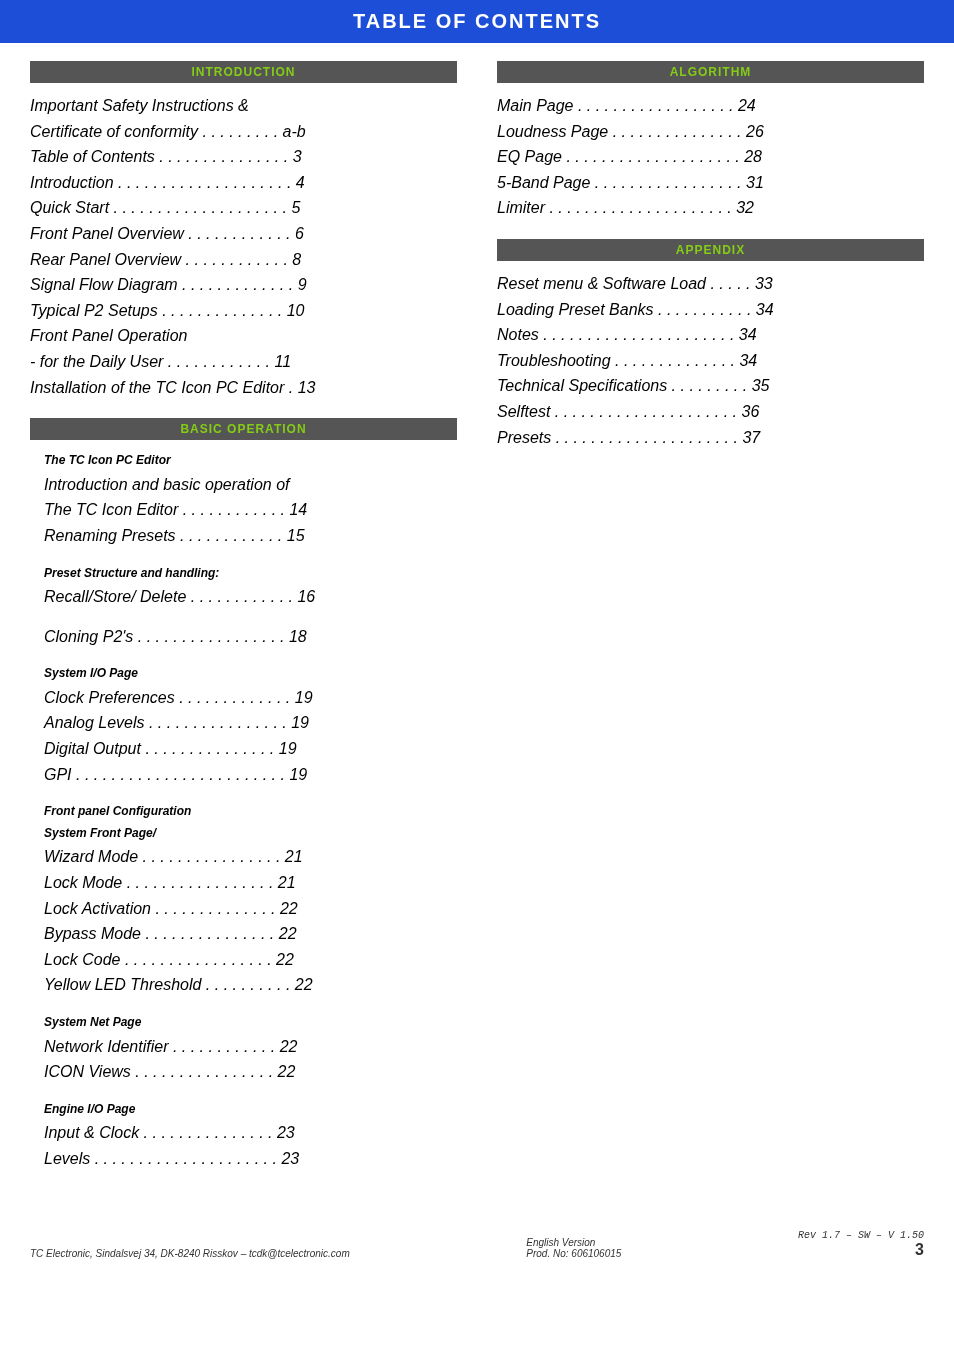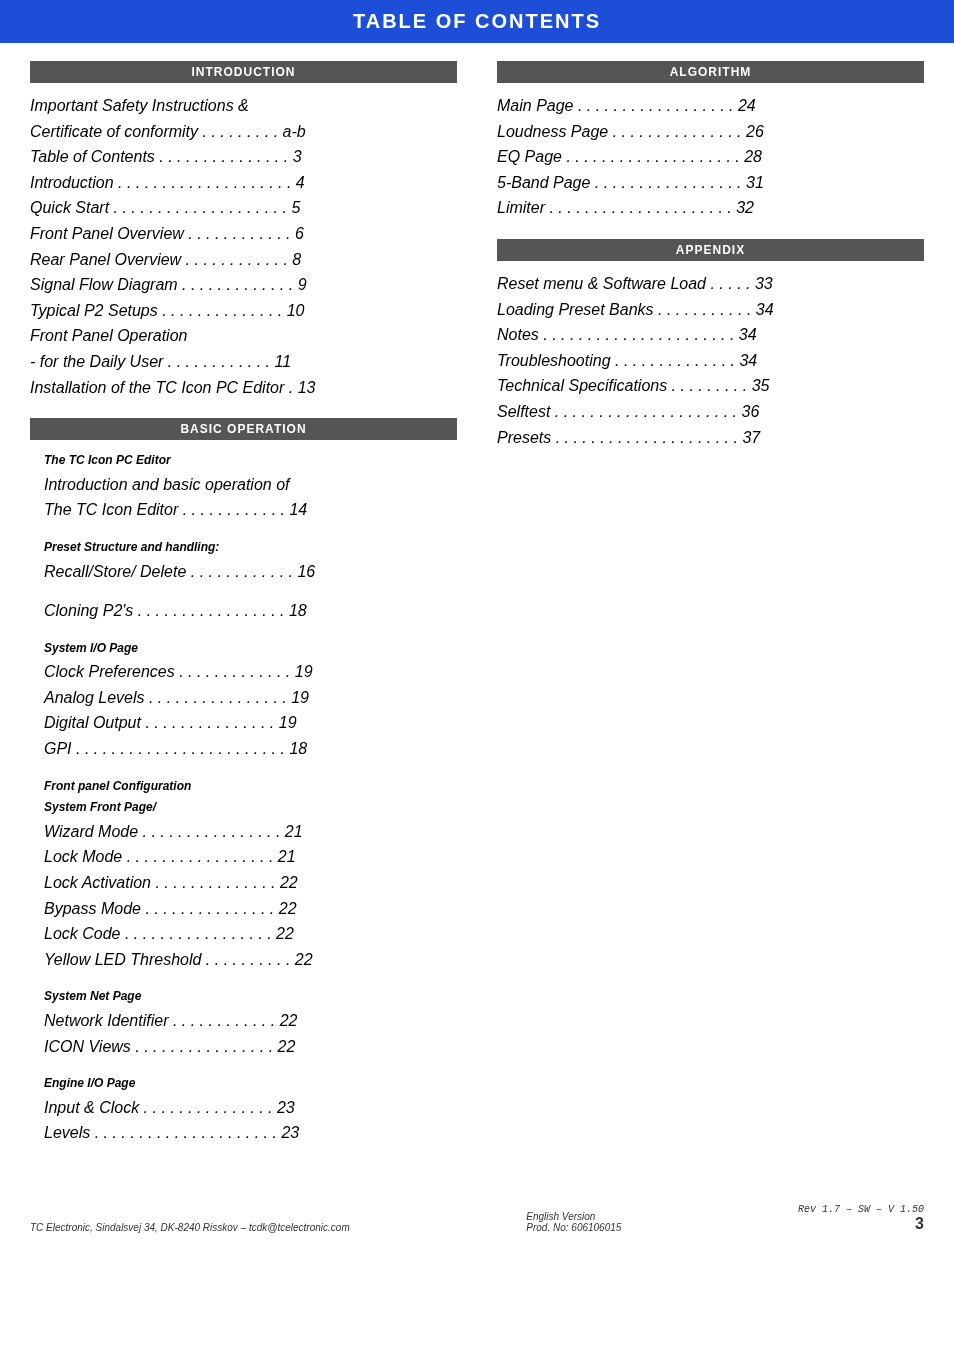--- a/index.html
+++ b/index.html
@@ -37,21 +37,21 @@
       padding-right: 30px;
     }
 
     .right-col {
       flex: 1;
       padding-left: 10px;
     }
 
     .section-header {
       background: #555;
-      color: #ffffff;
+      color: #84cc16;
       text-align: center;
       font-weight: bold;
       font-size: 12px;
       letter-spacing: 1px;
       padding: 4px 0;
       margin-bottom: 10px;
     }
 
     .toc-section {
       margin-bottom: 18px;
@@ -125,37 +125,38 @@
       </div>
     </div>
 
     <div class="toc-section">
       <div class="section-header">BASIC OPERATION</div>
 
       <div class="toc-group">
         <span class="toc-entry-bold">The TC Icon PC Editor</span>
         <span class="toc-entry">Introduction and basic operation of</span>
         <span class="toc-entry">The TC Icon Editor  . . . . . . . . . . . . 14</span>
+        <span class="toc-entry">Renaming Presets  . . . . . . . . . . . . 15</span>
       </div>
 
       <div class="toc-group">
         <span class="toc-entry-bold">Preset Structure and handling:</span>
         <span class="toc-entry">Recall/Store/ Delete  . . . . . . . . . . . . 16</span>
       </div>
 
       <div class="toc-group">
         <span class="toc-entry">Cloning P2's . . . . . . . . . . . . . . . . . 18</span>
       </div>
 
       <div class="toc-group">
         <span class="toc-entry-bold">System I/O Page</span>
         <span class="toc-entry">Clock Preferences . . . . . . . . . . . . . 19</span>
         <span class="toc-entry">Analog Levels . . . . . . . . . . . . . . . . 19</span>
         <span class="toc-entry">Digital Output  . . . . . . . . . . . . . . . 19</span>
-        <span class="toc-entry">GPI . . . . . . . . . . . . . . . . . . . . . . . . 18</span>
+        <span class="toc-entry">GPI . . . . . . . . . . . . . . . . . . . . . . . . 19</span>
       </div>
 
       <div class="toc-group">
         <span class="toc-entry-bold">Front panel Configuration</span>
         <span class="toc-entry-bold">System Front Page/</span>
         <span class="toc-entry">Wizard Mode  . . . . . . . . . . . . . . . . 21</span>
         <span class="toc-entry">Lock Mode  . . . . . . . . . . . . . . . . . 21</span>
         <span class="toc-entry">Lock Activation  . . . . . . . . . . . . . . 22</span>
         <span class="toc-entry">Bypass Mode  . . . . . . . . . . . . . . . 22</span>
         <span class="toc-entry">Lock Code  . . . . . . . . . . . . . . . . . 22</span>

